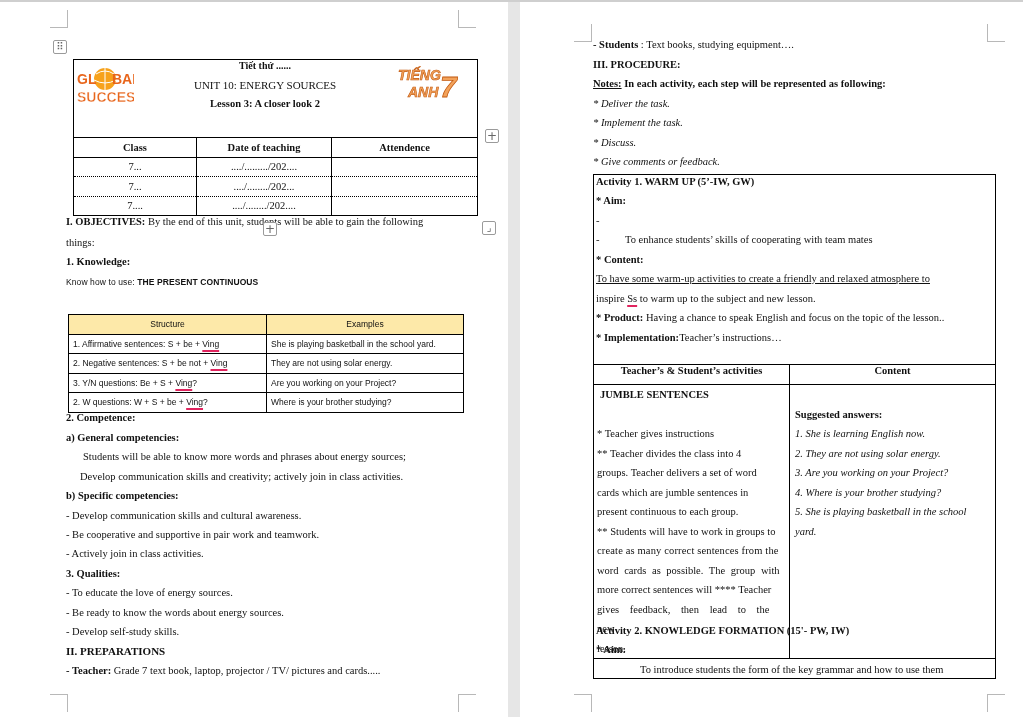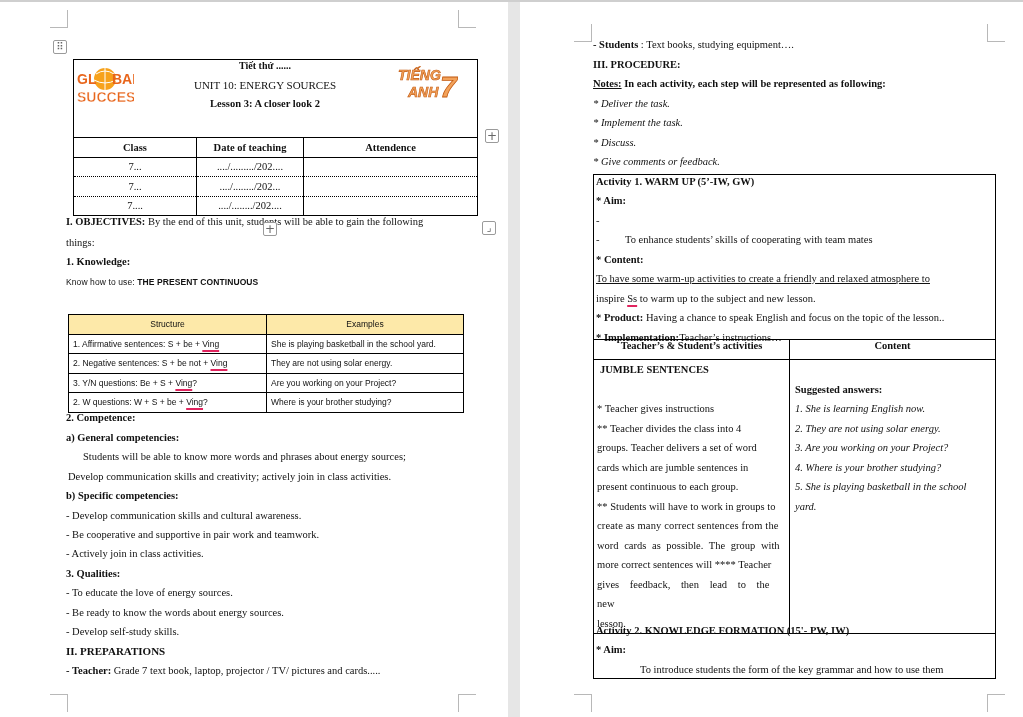--- a/index.html
+++ b/index.html
@@ -29,21 +29,21 @@
   .grid-tbl tr.r td { border-bottom: 1px dotted #000; }
   .grid-tbl tr.r.last td { border-bottom: 1.2px solid #000; }
 
   .struct-tbl { position: absolute; left: 68px; top: 312px; width: 396px; border-collapse: collapse; }
   .struct-tbl td { border: 1px solid #000; height: 19.5px; padding: 0 4px; font-family: "Liberation Sans", sans-serif; font-size: 8.5px; white-space: nowrap; }
   .struct-tbl tr.h td { background: #fde9a9; text-align: center; }
   .struct-tbl td.c1 { width: 198px; }
 
   
   .act-box { position: absolute; left: 73px; top: 172px; width: 403px; height: 505px; border: 1.2px solid #000; }
-  .inner-tbl { position: absolute; left: 73px; top: 337px; width: 403px; border-collapse: collapse; }
+  .inner-tbl { position: absolute; left: 73px; top: 362px; width: 403px; border-collapse: collapse; }
   .inner-tbl td { border: 1.2px solid #000; vertical-align: top; font-size: 10.5px; padding: 0 4px; }
   .ta-hdr { text-align: center; font-weight: bold; height: 20px; }
 
   .handle { position: absolute; width: 14px; height: 14px; border: 1px solid #9a9a9a; border-radius: 2px; background: #fff; font-size: 10px; line-height: 12px; text-align: center; color: #666; font-family: "DejaVu Sans", sans-serif; }
 </style>
 </head>
 <body>
 
 <div class="top-bar"></div>
 
@@ -69,21 +69,21 @@
     <text x="44" y="33" font-family="Liberation Sans, sans-serif" font-weight="bold" font-style="italic" font-size="30" fill="#f3a25a" stroke="#c25a12" stroke-width="0.8">7</text>
   </svg>
   <div class="ctr" style="top:58px;font-size:10px;">Tiết thứ ......</div>
   <div class="ctr" style="top:77px;font-size:11px;font-weight:normal;">UNIT 10: ENERGY SOURCES</div>
   <div class="ctr" style="top:96px;">Lesson 3:  A closer look 2</div>
 
   <table class="grid-tbl">
     <tbody>
         <tr class="h">
       <td style="width:123px">Class</td>
-      <td style="width:107px">Date of teaching</td>
+      <td style="width:135px">Date of teaching</td>
       <td>Attendence</td>
     </tr>
     <tr class="r">
       <td>7...</td>
       <td>..../........./202....</td>
       <td></td>
     </tr>
     <tr class="r">
       <td>7...</td>
       <td>..../......../202...</td>
@@ -131,21 +131,21 @@
     <tr>
       <td><span>2. W questions: W + S + be + </span><span class="squig">Ving</span><span>?</span></td>
       <td>Where is your brother studying?</td>
     </tr>
   </tbody>
     </table>
 
   <div class="abs t b" style="left:66px;top:406px;">2. Competence:</div>
   <div class="abs t b" style="left:66px;top:426px;">a) General competencies:</div>
   <div class="abs t" style="left:83px;top:445px;">Students will be able to know more words and phrases about energy sources;</div>
-  <div class="abs t" style="left:68px;top:465px;font-family:Liberation Serif, serif;">Develop communication skills and creativity; actively join in class activities.</div>
+  <div class="abs t" style="left:80px;top:465px;font-family:Liberation Serif, serif;">Develop communication skills and creativity; actively join in class activities.</div>
   <div class="abs t b" style="left:66px;top:484px;">b) Specific competencies:</div>
   <div class="abs t" style="left:66px;top:504px;">- Develop communication skills and cultural awareness.</div>
   <div class="abs t" style="left:66px;top:523px;">- Be cooperative and supportive in pair work and teamwork.</div>
   <div class="abs t" style="left:66px;top:542px;">- Actively join in class activities.</div>
   <div class="abs t b" style="left:66px;top:562px;">3. Qualities:</div>
   <div class="abs t" style="left:66px;top:581px;">- To educate the love of energy sources.</div>
   <div class="abs t" style="left:66px;top:601px;">- Be ready to know the words about energy sources.</div>
   <div class="abs t" style="left:66px;top:620px;">- Develop self-study skills.</div>
   <div class="abs t b" style="left:66px;top:640px;font-size:11px;">II. PREPARATIONS</div>
   <div class="abs t" style="left:66px;top:659px;">

